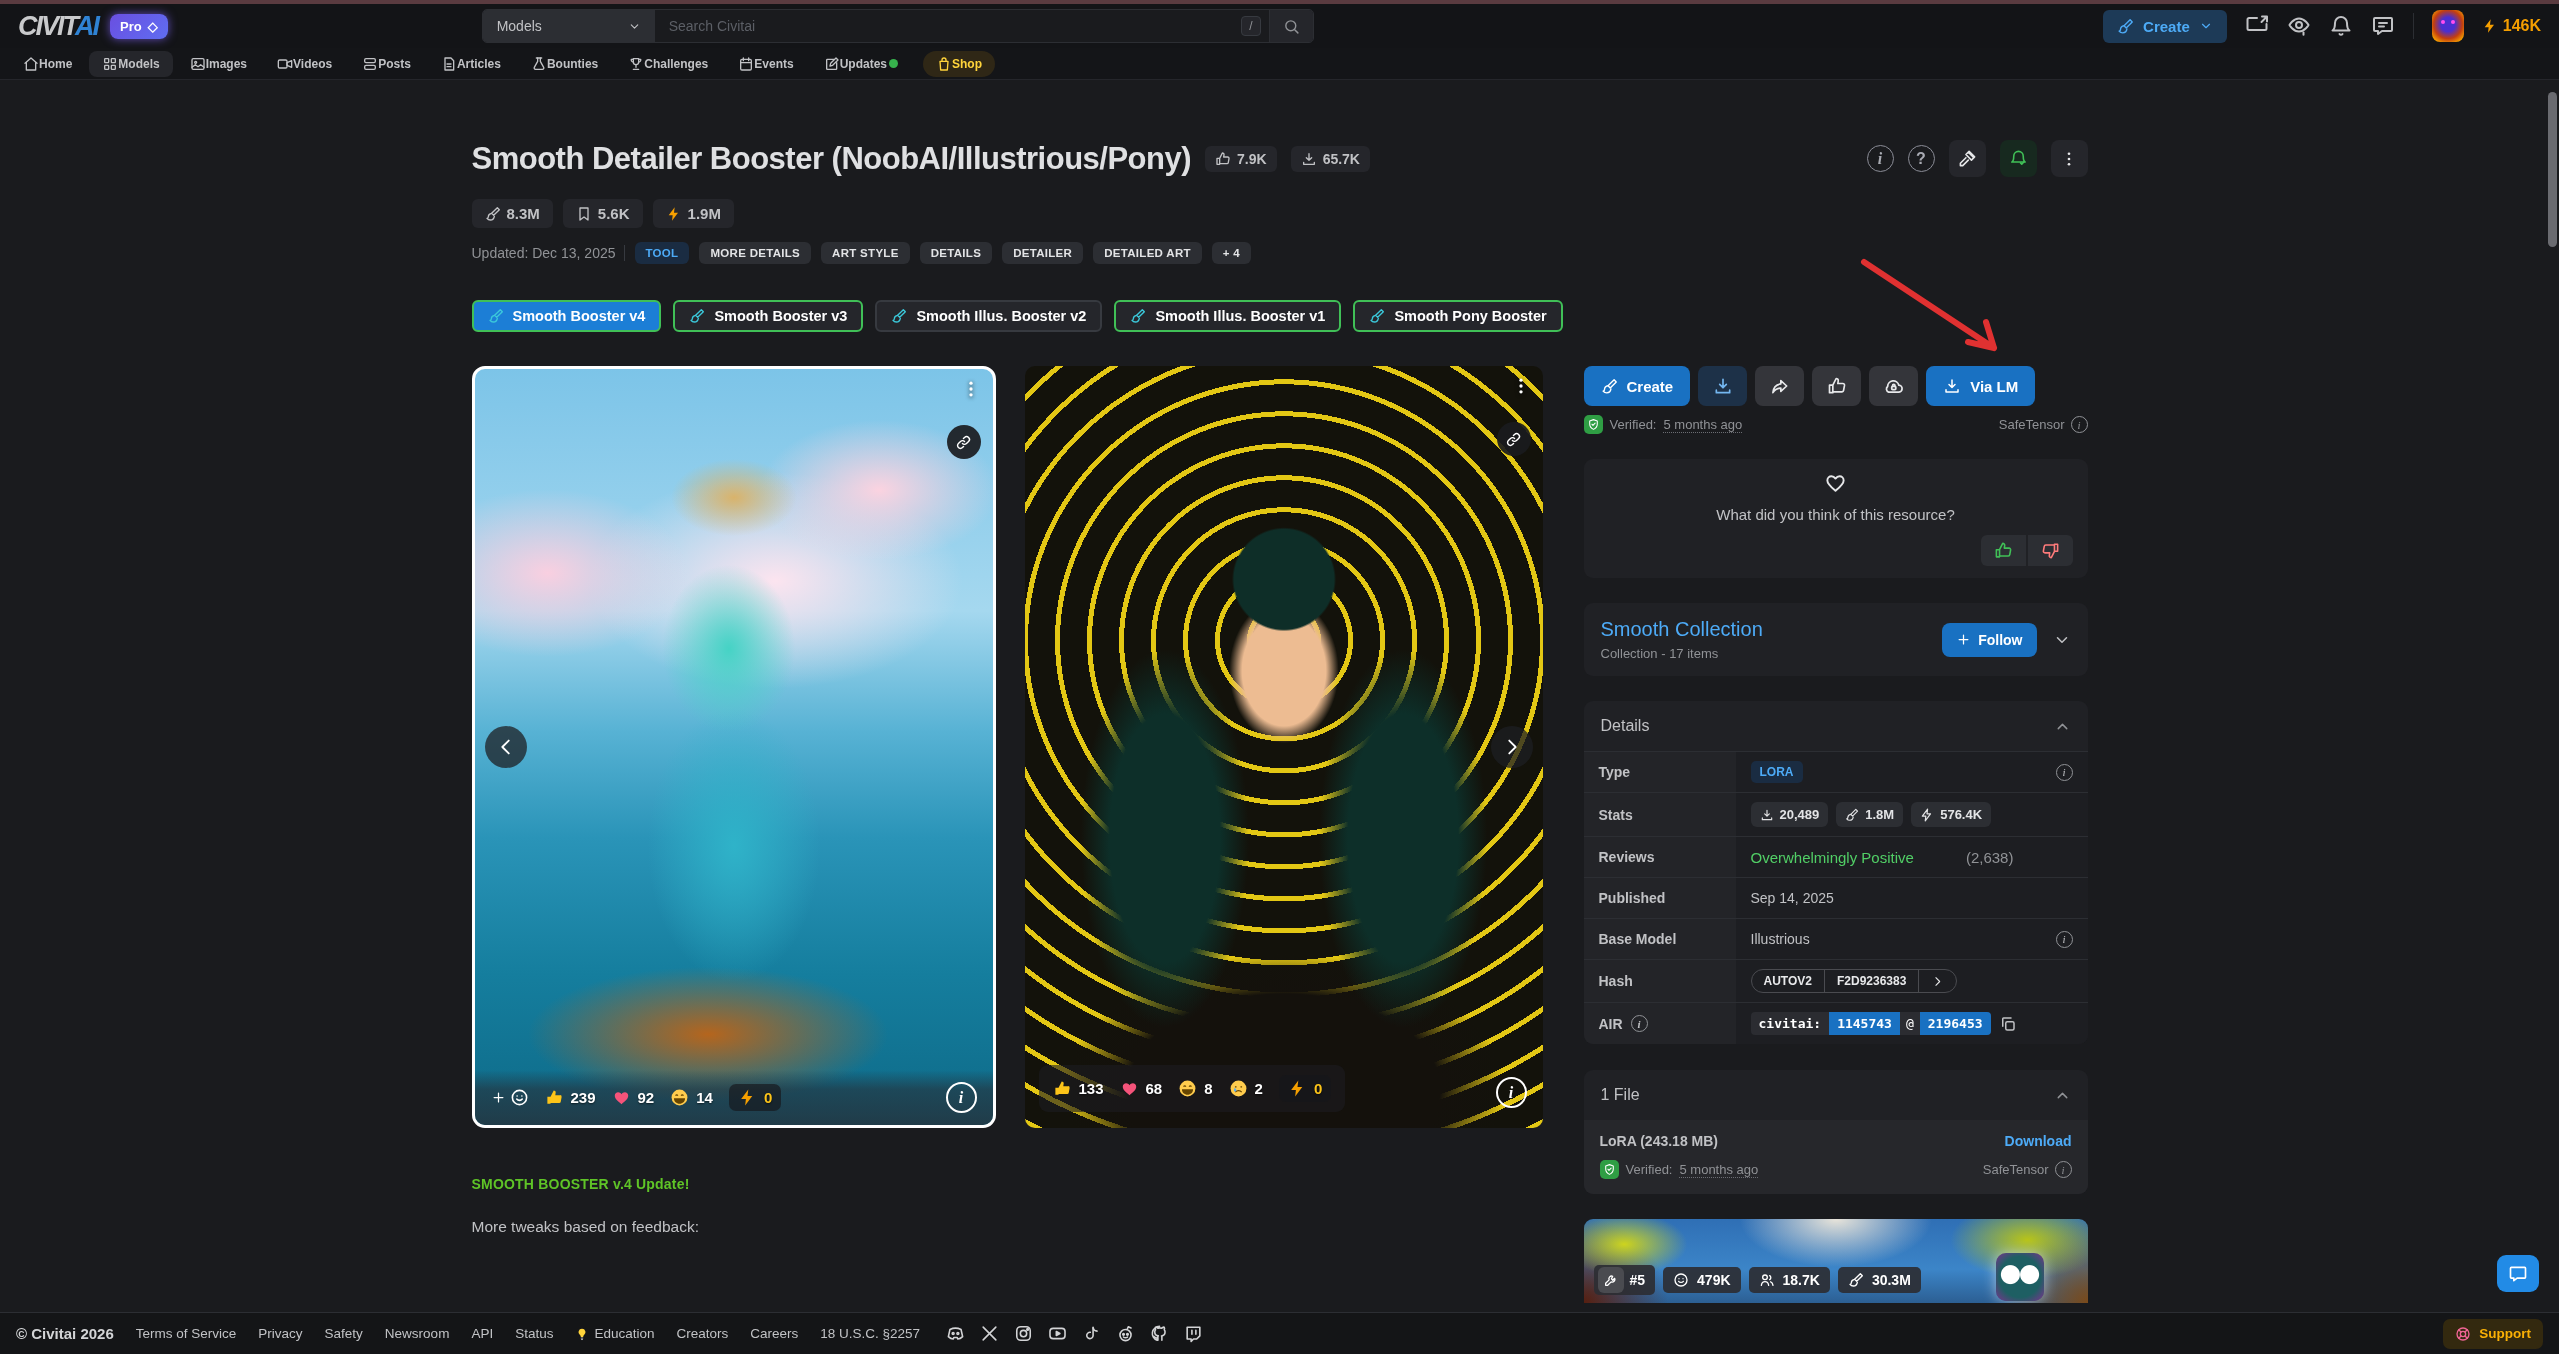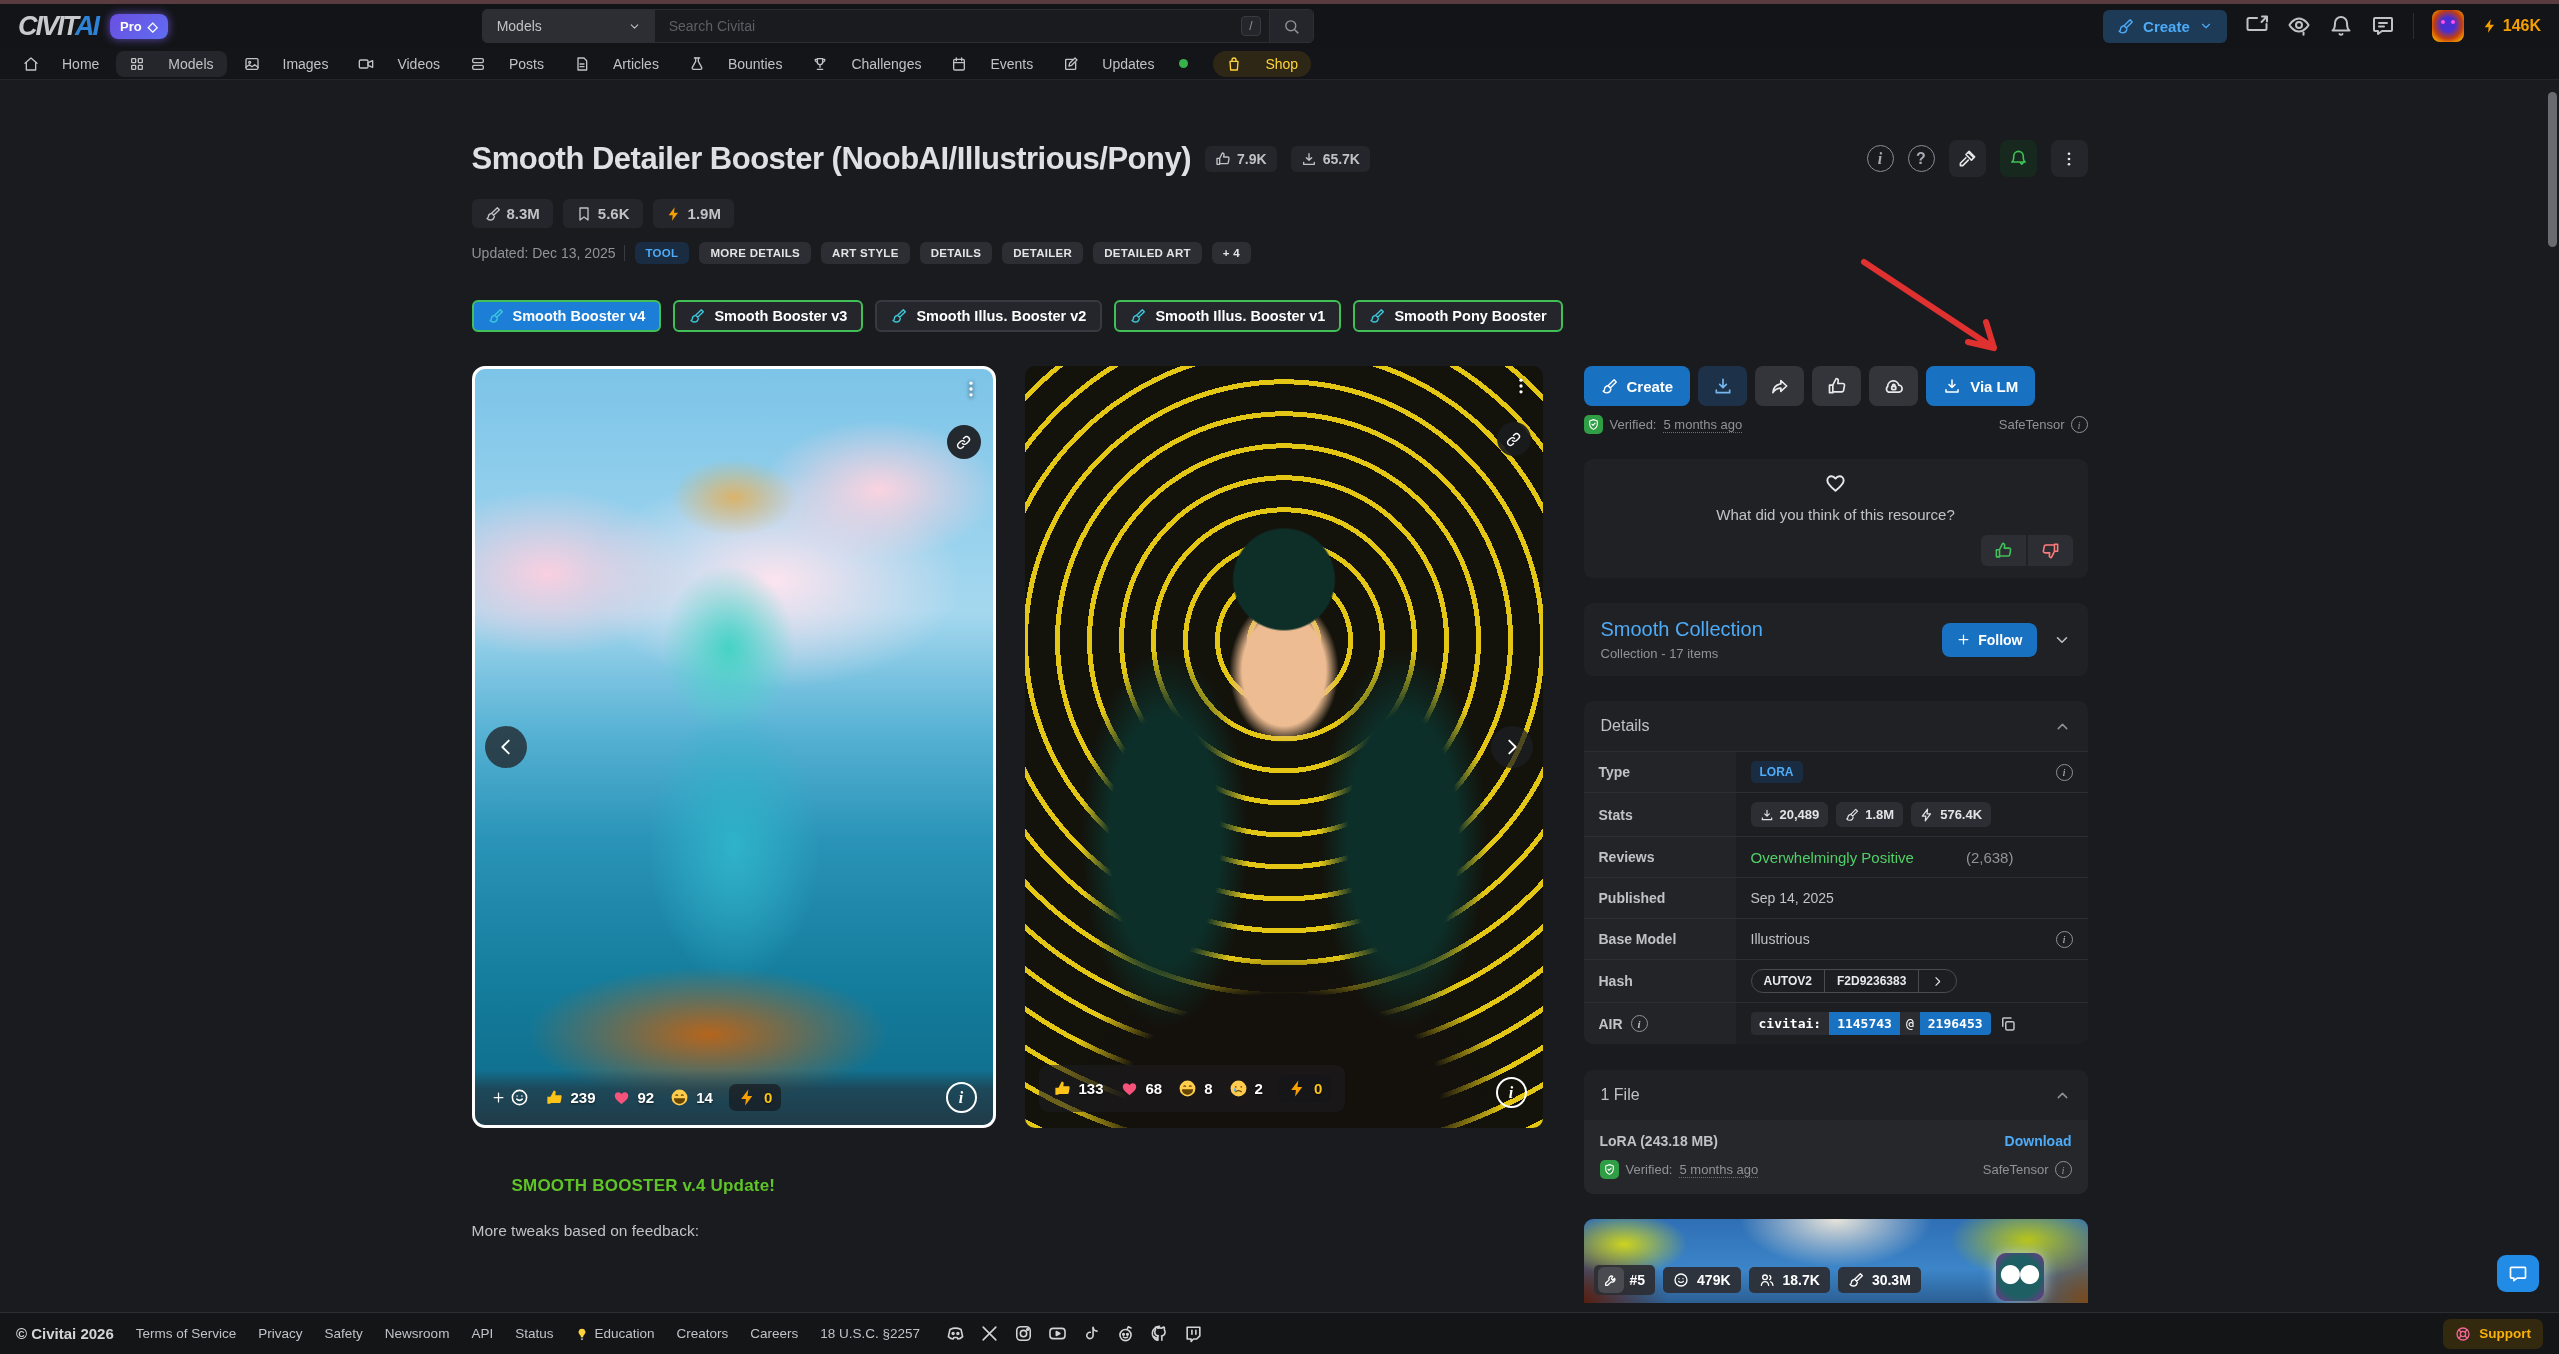--- a/index.html
+++ b/index.html
@@ -57,21 +57,21 @@
   }
   .avatar::after { content:""; position:absolute; left: 9px; top: 10px; width: 4px; height: 4px; border-radius: 50%; background: #ff4df0; box-shadow: 10px 0 0 #ff4df0; }
   .buzz { display: flex; align-items: center; gap: 5px; color: #F59F00; font-weight: bold; font-size: 16px; }
 
   
   .navrow {
     height: 32px; background: #141518; border-bottom: 1px solid #25262B;
     display: flex; align-items: center; padding: 0 10px; gap: 4px;
   }
   .navitem {
-    display: flex; align-items: center; gap: 23px; padding: 5px 13px; font-size: 14px; font-weight: normal;
+    display: flex; align-items: center; gap: 0; padding: 5px 13px; font-size: 12px; font-weight: bold;
     color: #C1C2C5; border-radius: 8px; cursor: pointer; white-space: nowrap;
   }
   .navitem svg { width: 16px; height: 16px; }
   .navitem.active { background: #25262B; }
   .green-dot { width: 9px; height: 9px; background: #37B24D; border-radius: 50%; margin-left: 2px; }
   .shop-item { background: rgba(250,176,5,.12); color: #FFD43B; border-radius: 16px; margin-left: 8px; }
 
   
   .container { width: 1616px; margin: 0 auto; padding-top: 60px; }
   .title-row { display: flex; align-items: center; gap: 14px; }
@@ -148,21 +148,21 @@
   .rchip.zap { background: rgba(22,22,26,.65); border-radius: 7px; padding: 4px 9px; color: #FCC419; }
   .add-reaction { display: flex; align-items: center; gap: 4px; color: #fff; cursor: pointer; }
   .info-circle {
     width: 31px; height: 31px; border: 2.5px solid #fff; border-radius: 50%; color: #fff;
     display: flex; align-items: center; justify-content: center; font-weight: bold; font-size: 16px; cursor: pointer;
     font-family: "Liberation Serif", serif; font-style: italic;
   }
   .rbar1 .info-circle { margin-left: auto; }
   .img2 .info-circle { position: absolute; right: 16px; bottom: 20px; }
 
-  .desc-heading { margin-top: 48px; font-size: 17px; font-weight: bold; color: #5fc427; letter-spacing: .2px; margin-left: 40px; }
+  .desc-heading { margin-top: 48px; font-size: 14px; font-weight: bold; color: #5fc427; letter-spacing: .2px; }
   .desc-text { margin-top: 26px; font-size: 15.5px; color: #C1C2C5; }
 
   
   .actions-row { display: flex; gap: 8px; }
   .btn-blue {
     background: #1971C2; color: #fff; font-weight: bold; font-size: 15px; border-radius: 8px;
     display: flex; align-items: center; gap: 9px; padding: 0 17px; height: 40px; cursor: pointer; white-space: nowrap;
   }
   .btn-sq { width: 49px; height: 40px; border-radius: 8px; background: #34353A; color: #e8e9eb; display: flex; align-items: center; justify-content: center; cursor: pointer; }
   .btn-sq.dl { background: #1d3148; color: #74b7f0; }

